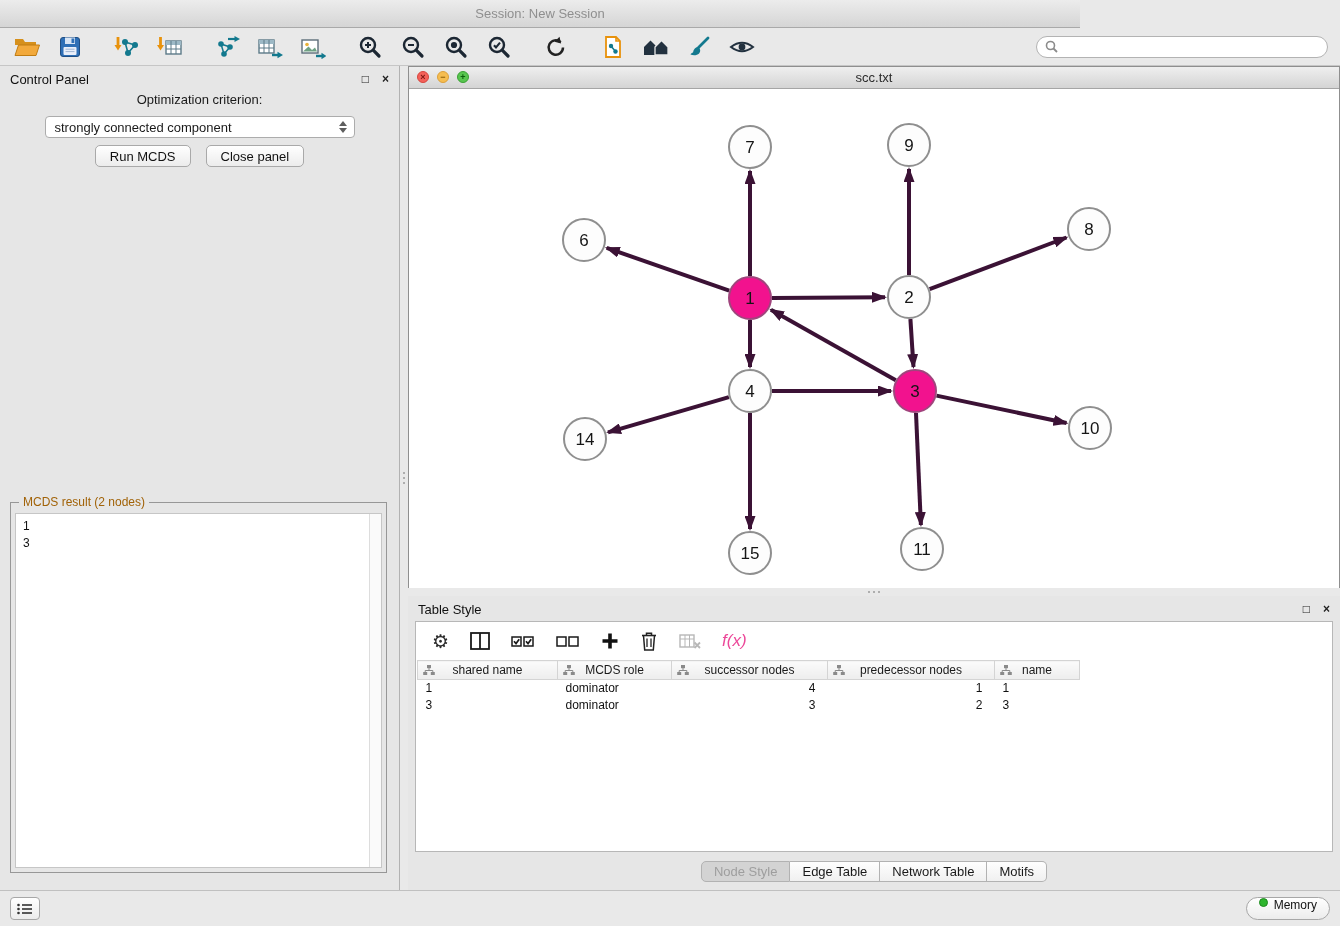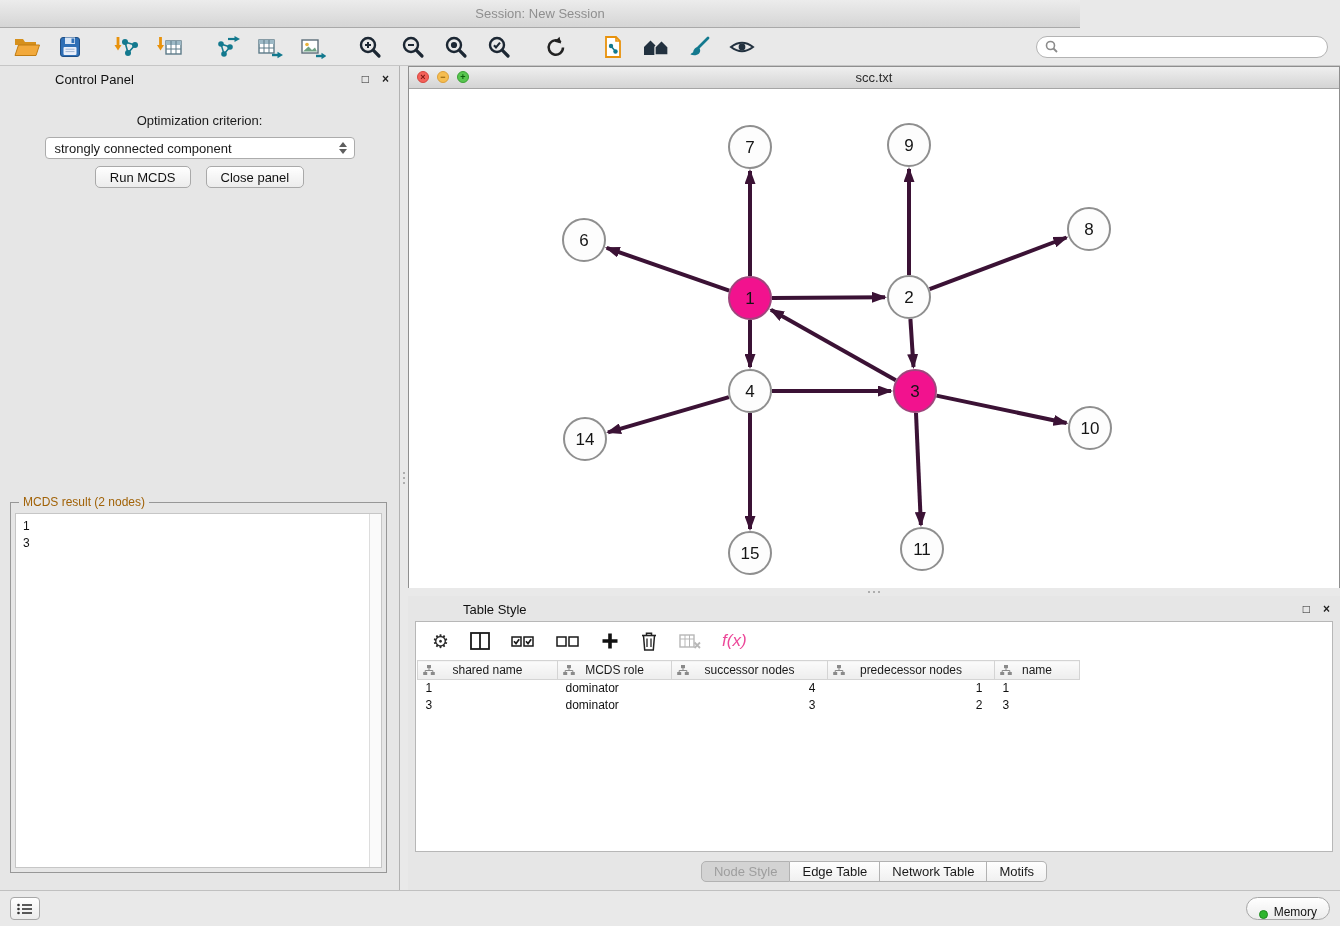--- a/index.html
+++ b/index.html
@@ -18,31 +18,31 @@
   .tb-group { display:flex; align-items:center; gap:13px; margin-right:27px; }
   .tb-icon { width:30px; height:28px; display:flex; align-items:center; justify-content:center; cursor:default; }
   .search-wrap { margin-left:auto; }
   .search-field { width:292px; height:22px; border:1px solid #b3b3b3; border-radius:12px;
     background:#fff; display:flex; align-items:center; padding:0 8px; gap:5px; }
   .search-field input { border:none; outline:none; flex:1; font-size:12px; background:transparent; font-family:inherit; }
 
   
   .control-panel { position:absolute; left:0; top:66px; width:400px; height:824px;
     background:#e6e6e6; border-right:1px solid #b2b2b2; }
-  .panel-header { height:26px; display:flex; align-items:center; padding:0 10px;margin-left:45px; }
+  .panel-header { height:26px; display:flex; align-items:center; padding:0 10px; }
   .panel-title { font-size:13px; color:#111; }
   .win-icons { margin-left:auto; display:flex; gap:13px; align-items:center; }
   .win-glyph { font-size:12px; font-weight:bold; color:#222; cursor:default; line-height:12px; }
   .segmented { display:flex; justify-content:center; }
   .seg-tab { height:21px; line-height:19px; padding:0 12px; font-size:13px; color:#1a1a1a;
     background:linear-gradient(#fefefe,#f0f0f0); border:1px solid #b2b2b2; border-left:none; }
   .seg-tab:first-child { border-left:1px solid #b2b2b2; border-radius:5px 0 0 5px; }
   .seg-tab:last-child { border-radius:0 5px 5px 0; }
   .seg-tab.active { background:#d3d3d3; color:#9e9e9e; }
-  .opt-label { text-align:center; margin-top:21px; }
+  .opt-label { text-align:center; }
   .dropdown { width:310px; height:22px; margin:9px auto 0; background:#fff; border:1px solid #acacac;
     border-radius:4px; display:flex; align-items:center; padding:0 5px 0 9px; }
   .dd-value { flex:1; font-size:13px; }
   .stepper { display:flex; flex-direction:column; align-items:center; gap:2px; padding:0 2px; }
   .tri-up { width:0; height:0; border-left:4px solid transparent; border-right:4px solid transparent; border-bottom:5px solid #5e5e5e; }
   .tri-down { width:0; height:0; border-left:4px solid transparent; border-right:4px solid transparent; border-top:5px solid #5e5e5e; }
   .btn-row { display:flex; justify-content:center; gap:15px; margin-top:7px; }
   .aqua-btn { height:22px; padding:0 14px; font-size:13px; font-family:inherit; color:#111;
     background:linear-gradient(#ffffff,#ececec); border:1px solid #a9a9a9; border-radius:5px; }
   .result-group { position:absolute; left:10px; right:12px; top:436px; bottom:17px; border:1px solid #979797; }
@@ -87,21 +87,21 @@
   table.node-table th svg { position:absolute; left:5px; top:4px; }
   table.node-table td { font-size:12px; height:17px; padding:0 12px 0 8px; color:#111; }
   .tp-tabs { position:absolute; left:0; right:0; bottom:8px; display:flex; justify-content:center; }
 
   
   .status-bar { position:absolute; left:0; top:890px; width:1340px; height:36px;
     border-top:1px solid #c0c0c0; background:#e9e9e9; display:flex; align-items:center; padding:0 10px; }
   .list-btn { width:30px; height:23px; border:1px solid #a7a7a7; border-radius:4px;
     background:linear-gradient(#fff,#ececec); display:flex; align-items:center; justify-content:center; }
   .memory-btn { margin-left:auto; height:23px; border:1px solid #a7a7a7; border-radius:12px;
-    background:linear-gradient(#fff,#ececec); display:flex; align-items:flex-end; gap:6px;
+    background:linear-gradient(#fff,#ececec); display:flex; align-items:flex-start; gap:6px;
     padding:0 12px; font-size:12px; font-family:inherit; color:#111; }
   .mem-dot { width:9px; height:9px; border-radius:50%; background:#2eb52e; border:1px solid #1d8a1d; }
 </style>
 </head>
 <body>
 
 <div class="titlebar">Session: New Session</div>
 
 <div class="main-toolbar">
   <div class="tb-group">

